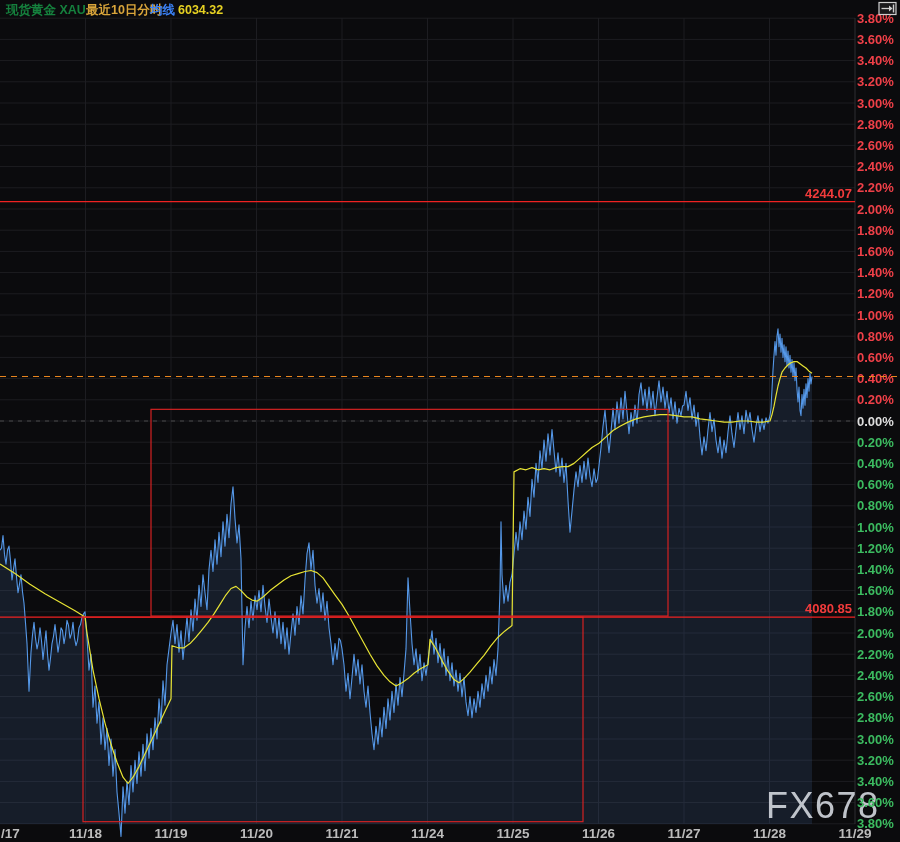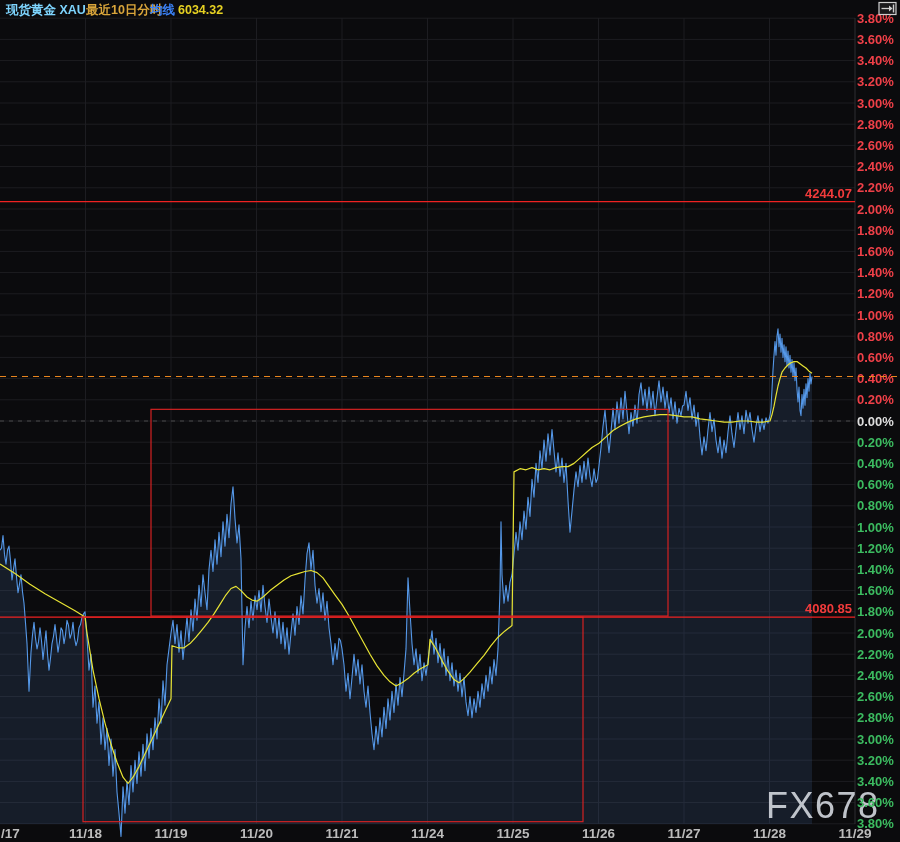--- a/index.html
+++ b/index.html
@@ -146,21 +146,21 @@
         <text x="342" y="838" fill="#bcbcbc" font-size="13.5" font-weight="700" text-anchor="middle">11/21</text>
         <text x="427.5" y="838" fill="#bcbcbc" font-size="13.5" font-weight="700" text-anchor="middle">11/24</text>
         <text x="513" y="838" fill="#bcbcbc" font-size="13.5" font-weight="700" text-anchor="middle">11/25</text>
         <text x="598.5" y="838" fill="#bcbcbc" font-size="13.5" font-weight="700" text-anchor="middle">11/26</text>
         <text x="684" y="838" fill="#bcbcbc" font-size="13.5" font-weight="700" text-anchor="middle">11/27</text>
         <text x="769.5" y="838" fill="#bcbcbc" font-size="13.5" font-weight="700" text-anchor="middle">11/28</text>
         <text x="855" y="838" fill="#bcbcbc" font-size="13.5" font-weight="700" text-anchor="middle">11/29</text>
       </g>
     </svg>
 
-  <span class="hdr" id="hdr-symbol" style="color: #7dd3fc;">现货黄金 XAU</span>
+  <span class="hdr" id="hdr-symbol" style="color: #15803d;">现货黄金 XAU</span>
   <span class="hdr" id="hdr-period" style="color: rgb(217, 165, 58);">最近10日分时</span>
   <span class="hdr" id="hdr-ma" style="color: #3b82f6;">均线</span>
   <span class="hdr" id="hdr-price" style="color: rgb(230, 209, 34);">6034.32</span>
 
   <svg id="popout" viewBox="0 0 20 15">
     <rect x="1" y="1.5" width="17" height="12" fill="#1a1a1c" stroke="#cfcfcf" stroke-width="1.2"></rect>
     <line x1="3.5" y1="7.5" x2="11.5" y2="7.5" stroke="#cfcfcf" stroke-width="1.3"></line>
     <polygon points="11,4.5 14.5,7.5 11,10.5" fill="#cfcfcf"></polygon>
     <line x1="15.5" y1="3.5" x2="15.5" y2="11.5" stroke="#cfcfcf" stroke-width="1.4"></line>
   </svg>

